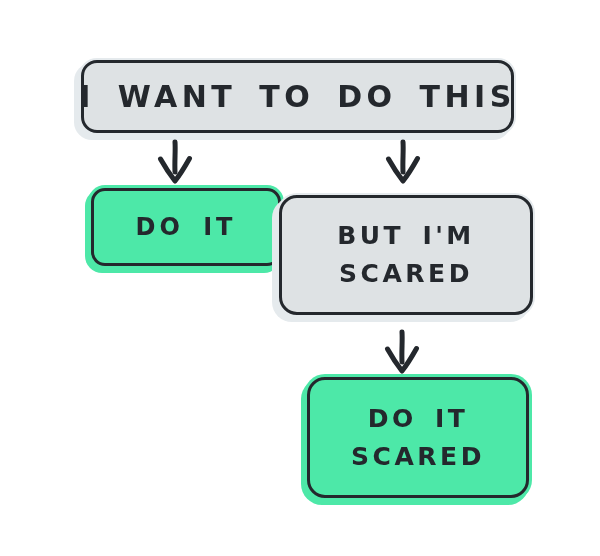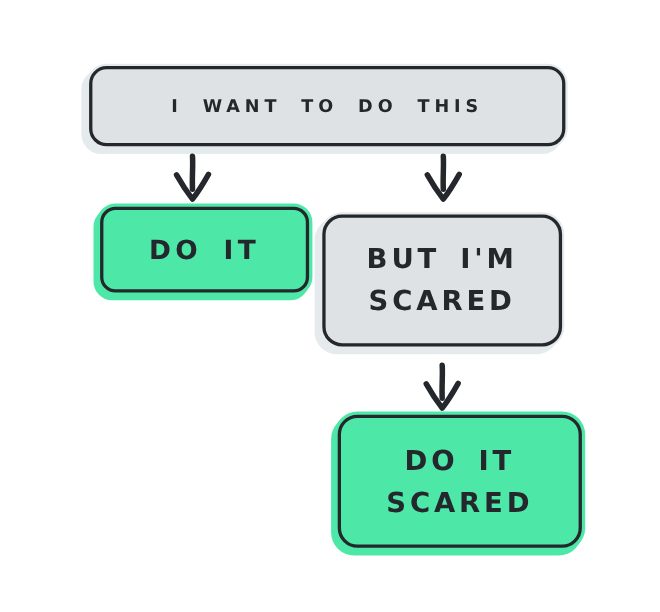--- a/index.html
+++ b/index.html
@@ -36,29 +36,29 @@
     box-shadow:0 0 0 2px var(--halo_gray), -5px 5px 0 2px var(--halo_gray);
   }
   .node-green{
     background:var(--box_green);
     box-shadow:0 0 0 3px var(--box_green), -3px 4px 0 3px var(--box_green);
     margin-left:14px;
   }
   .node-want{
     left:81px;top:60px;width:433px;height:73px;
     border-radius:16px;
-    font-size:16px;letter-spacing:4.5px;word-spacing:8px;
+    font-size:30px;letter-spacing:4.5px;word-spacing:8px;
   }
   .node-do-it{
     left:77px;top:188px;width:190px;height:78px;
     border-radius:14px;
     font-size:24px;letter-spacing:4px;word-spacing:7px;
   }
   .node-but-scared{
-    left:293px;top:195px;width:218px;height:120px;
+    left:279px;top:195px;width:254px;height:120px;
     border-radius:18px;
     font-size:25px;letter-spacing:3.5px;word-spacing:6px;
     line-height:1.52;
   }
   .node-do-it-scared{
     left:293px;top:377px;width:222px;height:121px;
     border-radius:18px;
     font-size:25px;letter-spacing:3.5px;word-spacing:6px;
     line-height:1.52;
   }

